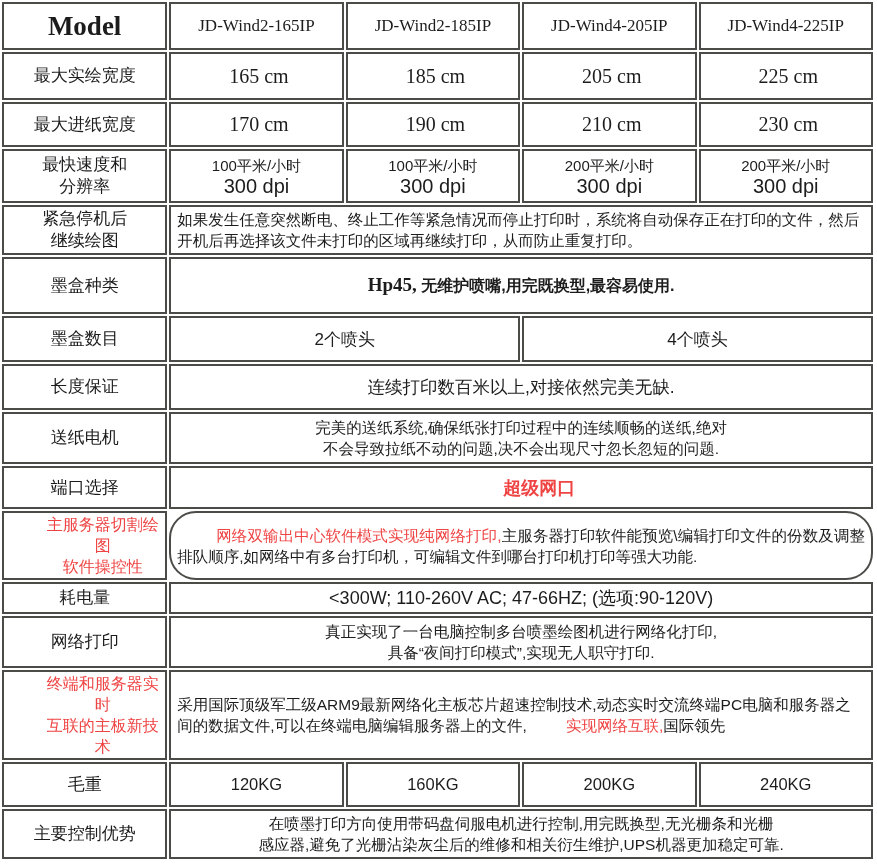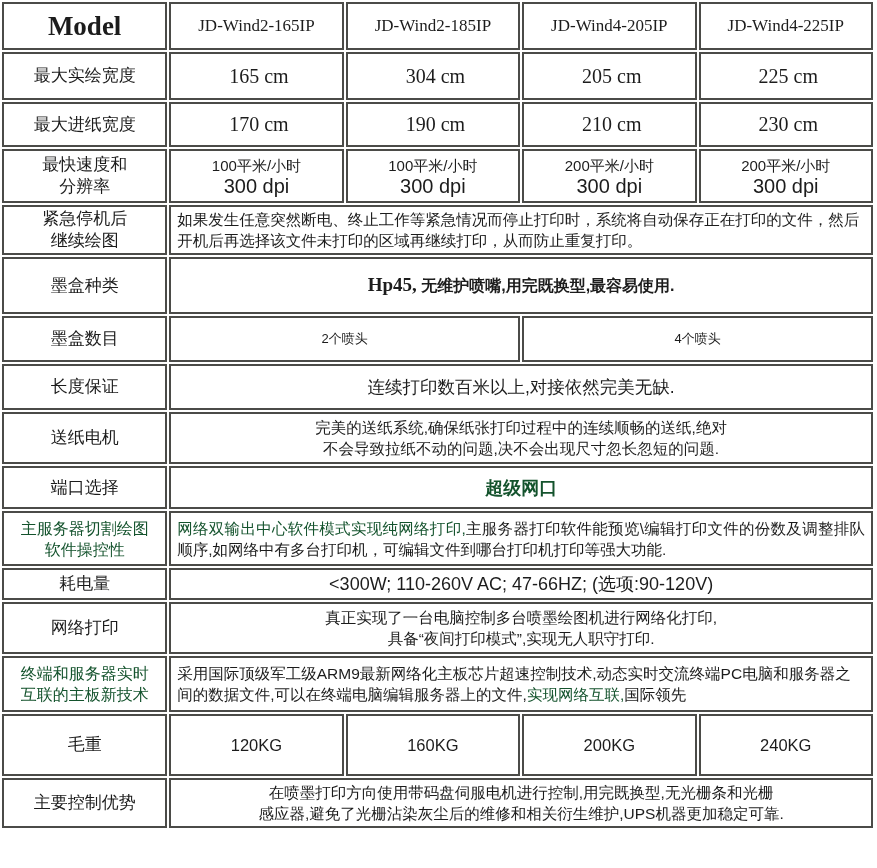--- a/index.html
+++ b/index.html
@@ -14,34 +14,34 @@
   .model-h { font-size:27px; font-weight:bold; }
   .mname { font-size:17px; white-space:nowrap; }
   .cm { font-size:20px;padding-left:8px; }
   .lbl { font-size:17px; font-weight:500; line-height:22px; }
   .lbl-sm { font-size:16px; font-weight:500; line-height:21px; }
   .ln { display:block; }
   .body-sm { font-size:15.5px; line-height:21px; }
   .body-md { font-size:16px; line-height:22px; }
   .body-lg { font-size:17.5px; font-weight:500; }
   .flow { text-align:left; padding:2px 6px; }
-  .just { text-align:justify; }
+  .just { text-align:justify;border-radius:27px; }
   .speed-cn { font-size:15px; line-height:21px; }
   .speed-dpi { font-size:20px; line-height:21px; }
   .hp-bold { font-size:19px; font-weight:bold; }
-  .heads { font-size:13px; }
+  .heads { font-size:17px; }
   .power { font-size:18px; }
   .kg { font-size:16.5px;text-align:center; }
-  .red { color:#14532d; }
+  .red { color:#ef4444;padding-left:39px; }
 
   
   tr.r1{height:48px} tr.r2{height:48px} tr.r3{height:45px} tr.r4{height:54px}
   tr.r5{height:50px} tr.r6{height:57px} tr.r7{height:46px} tr.r8{height:54px}
   tr.r9{height:46px} tr.r10{height:52px} tr.r11{height:43px} tr.r12{height:55px}
-  tr.r13{height:32px} tr.r14{height:52px} tr.r15{height:56px} tr.r16{height:62px}
+  tr.r13{height:32px} tr.r14{height:52px} tr.r15{height:56px} tr.r16{height:45px}
   tr.r17{height:50px}
 </style>
 </head>
 <body>
 
 <div class="wrap">
 <table class="spec">
   <colgroup>
     <col class="c-label">
         <col class="c-model">
@@ -55,21 +55,21 @@
     <td class="serif model-h">Model</td>
     <td class="serif mname">JD-Wind2-165IP</td>
     <td class="serif mname">JD-Wind2-185IP</td>
     <td class="serif mname">JD-Wind4-205IP</td>
     <td class="serif mname">JD-Wind4-225IP</td>
   </tr>
 
   <tr class="r2">
     <td class="lbl">最大实绘宽度</td>
     <td class="serif cm">165 cm</td>
-    <td class="serif cm">304 cm</td>
+    <td class="serif cm">185 cm</td>
     <td class="serif cm">205 cm</td>
     <td class="serif cm">225 cm</td>
   </tr>
 
   <tr class="r3">
     <td class="lbl">最大进纸宽度</td>
     <td class="serif cm">170 cm</td>
     <td class="serif cm">190 cm</td>
     <td class="serif cm">210 cm</td>
     <td class="serif cm">230 cm</td>

